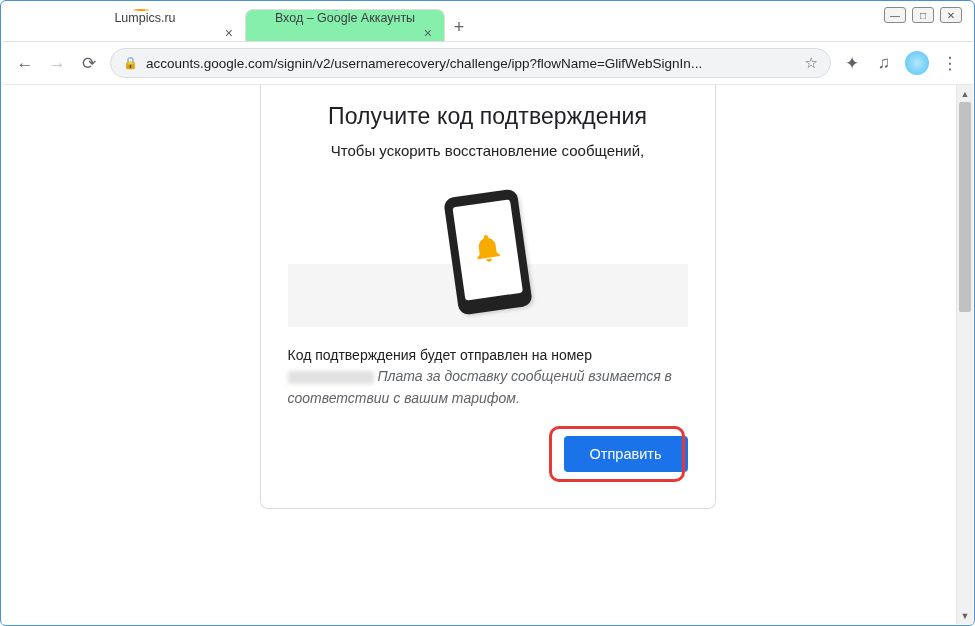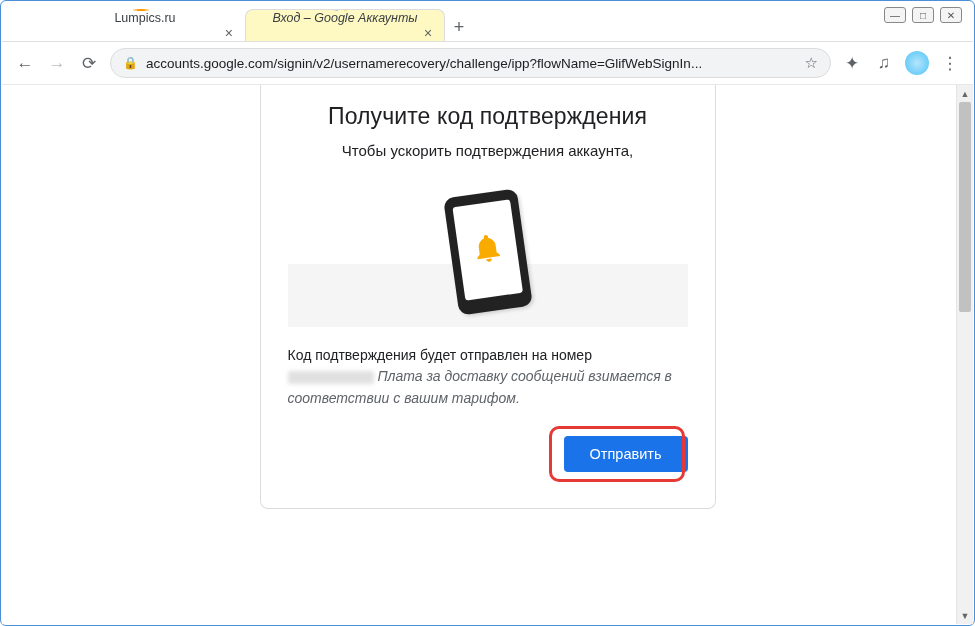--- a/index.html
+++ b/index.html
@@ -5,21 +5,21 @@
 * { margin:0; padding:0; box-sizing:border-box; font-family:Arial,sans-serif; }
 body { background:#fff; width:975px; height:626px; overflow:hidden; position:relative; }
 
 .window-frame { position:absolute; inset:0; border:1px solid #4a90d9; border-radius:6px; background:#fff; }
 .window-controls { position:absolute; top:6px; right:12px; display:flex; gap:6px; }
 .wc { width:22px; height:16px; border:1px solid #888; border-radius:3px; background:#f4f4f4; display:flex; align-items:center; justify-content:center; font-size:10px; color:#555; cursor:pointer; }
 
 .tabstrip { position:absolute; top:6px; left:44px; right:140px; height:34px; display:flex; align-items:flex-end; gap:0; }
 .tab { height:32px; display:flex; align-items:center; padding:0 12px; font-size:12.5px; color:#3c4043; position:relative; min-width:200px;flex-direction:column; }
 .tab.inactive { background:transparent; }
-.tab.active { background:#fef9c3; border-top-left-radius:8px; border-top-right-radius:8px; border:1px solid #ddd; border-bottom:none;font-style:italic; }
+.tab.active { background:#86efac; border-top-left-radius:8px; border-top-right-radius:8px; border:1px solid #ddd; border-bottom:none; }
 .tab .favicon { width:16px; height:16px; margin-right:8px; border-radius:50%; display:inline-block; }
 .fav-orange { background:radial-gradient(circle,#ff9800 55%,#ffb74d 56%); }
 .fav-g { background:conic-gradient(#ea4335 0 25%,#fbbc05 0 50%,#34a853 0 75%,#4285f4 0);
          -webkit-mask:radial-gradient(circle,transparent 35%,#000 36%); mask:radial-gradient(circle,transparent 35%,#000 36%); }
 .tab .close { margin-left:auto; font-size:14px; color:#5f6368; cursor:pointer; }
 .newtab { width:28px; height:28px; display:flex; align-items:center; justify-content:center; font-size:18px; color:#5f6368; cursor:pointer; }
 
 .toolbar { position:absolute; top:40px; left:1px; right:1px; height:44px; border-top:1px solid #e0e0e0; border-bottom:1px solid #e8e8e8; display:flex; align-items:center; padding:0 12px; gap:10px; background:#fff; }
 .tb-icon { width:22px; height:22px; display:flex; align-items:center; justify-content:center; color:#5f6368; font-size:17px; cursor:pointer; }
 .addr { flex:1; height:30px; border:1px solid #dcdcdc; border-radius:15px; background:#f1f3f4; display:flex; align-items:center; padding:0 12px; font-size:13.5px; color:#202124; gap:8px; }
@@ -86,21 +86,21 @@
     <div class="tb-icon">✦</div>
     <div class="tb-icon">♫</div>
     <div class="avatar"></div>
     <div class="tb-icon">⋮</div>
   </div>
 
   <div class="viewport">
     <div class="card">
       <h1 class="title">Получите код подтверждения</h1>
       <p class="subtitle">
-        <span>Чтобы ускорить подтверждения аккаунта,</span><br>
+        <span>Чтобы ускорить восстановление сообщений,</span><br>
       </p>
       <div class="illus-wrap">
         <div class="phone">
           <svg class="bell" width="34" height="36" viewBox="0 0 24 24">
             <path fill="#f9ab00" d="M12 2c-.8 0-1.5.7-1.5 1.5v.7C7.9 4.9 6 7.3 6 10v5l-2 2v1h16v-1l-2-2v-5c0-2.7-1.9-5.1-4.5-5.8v-.7C13.5 2.7 12.8 2 12 2zm0 19c1.1 0 2-.9 2-2h-4c0 1.1.9 2 2 2z"></path>
           </svg>
         </div>
       </div>
       <p class="desc">
         <span>Код подтверждения будет отправлен на номер</span><br>

